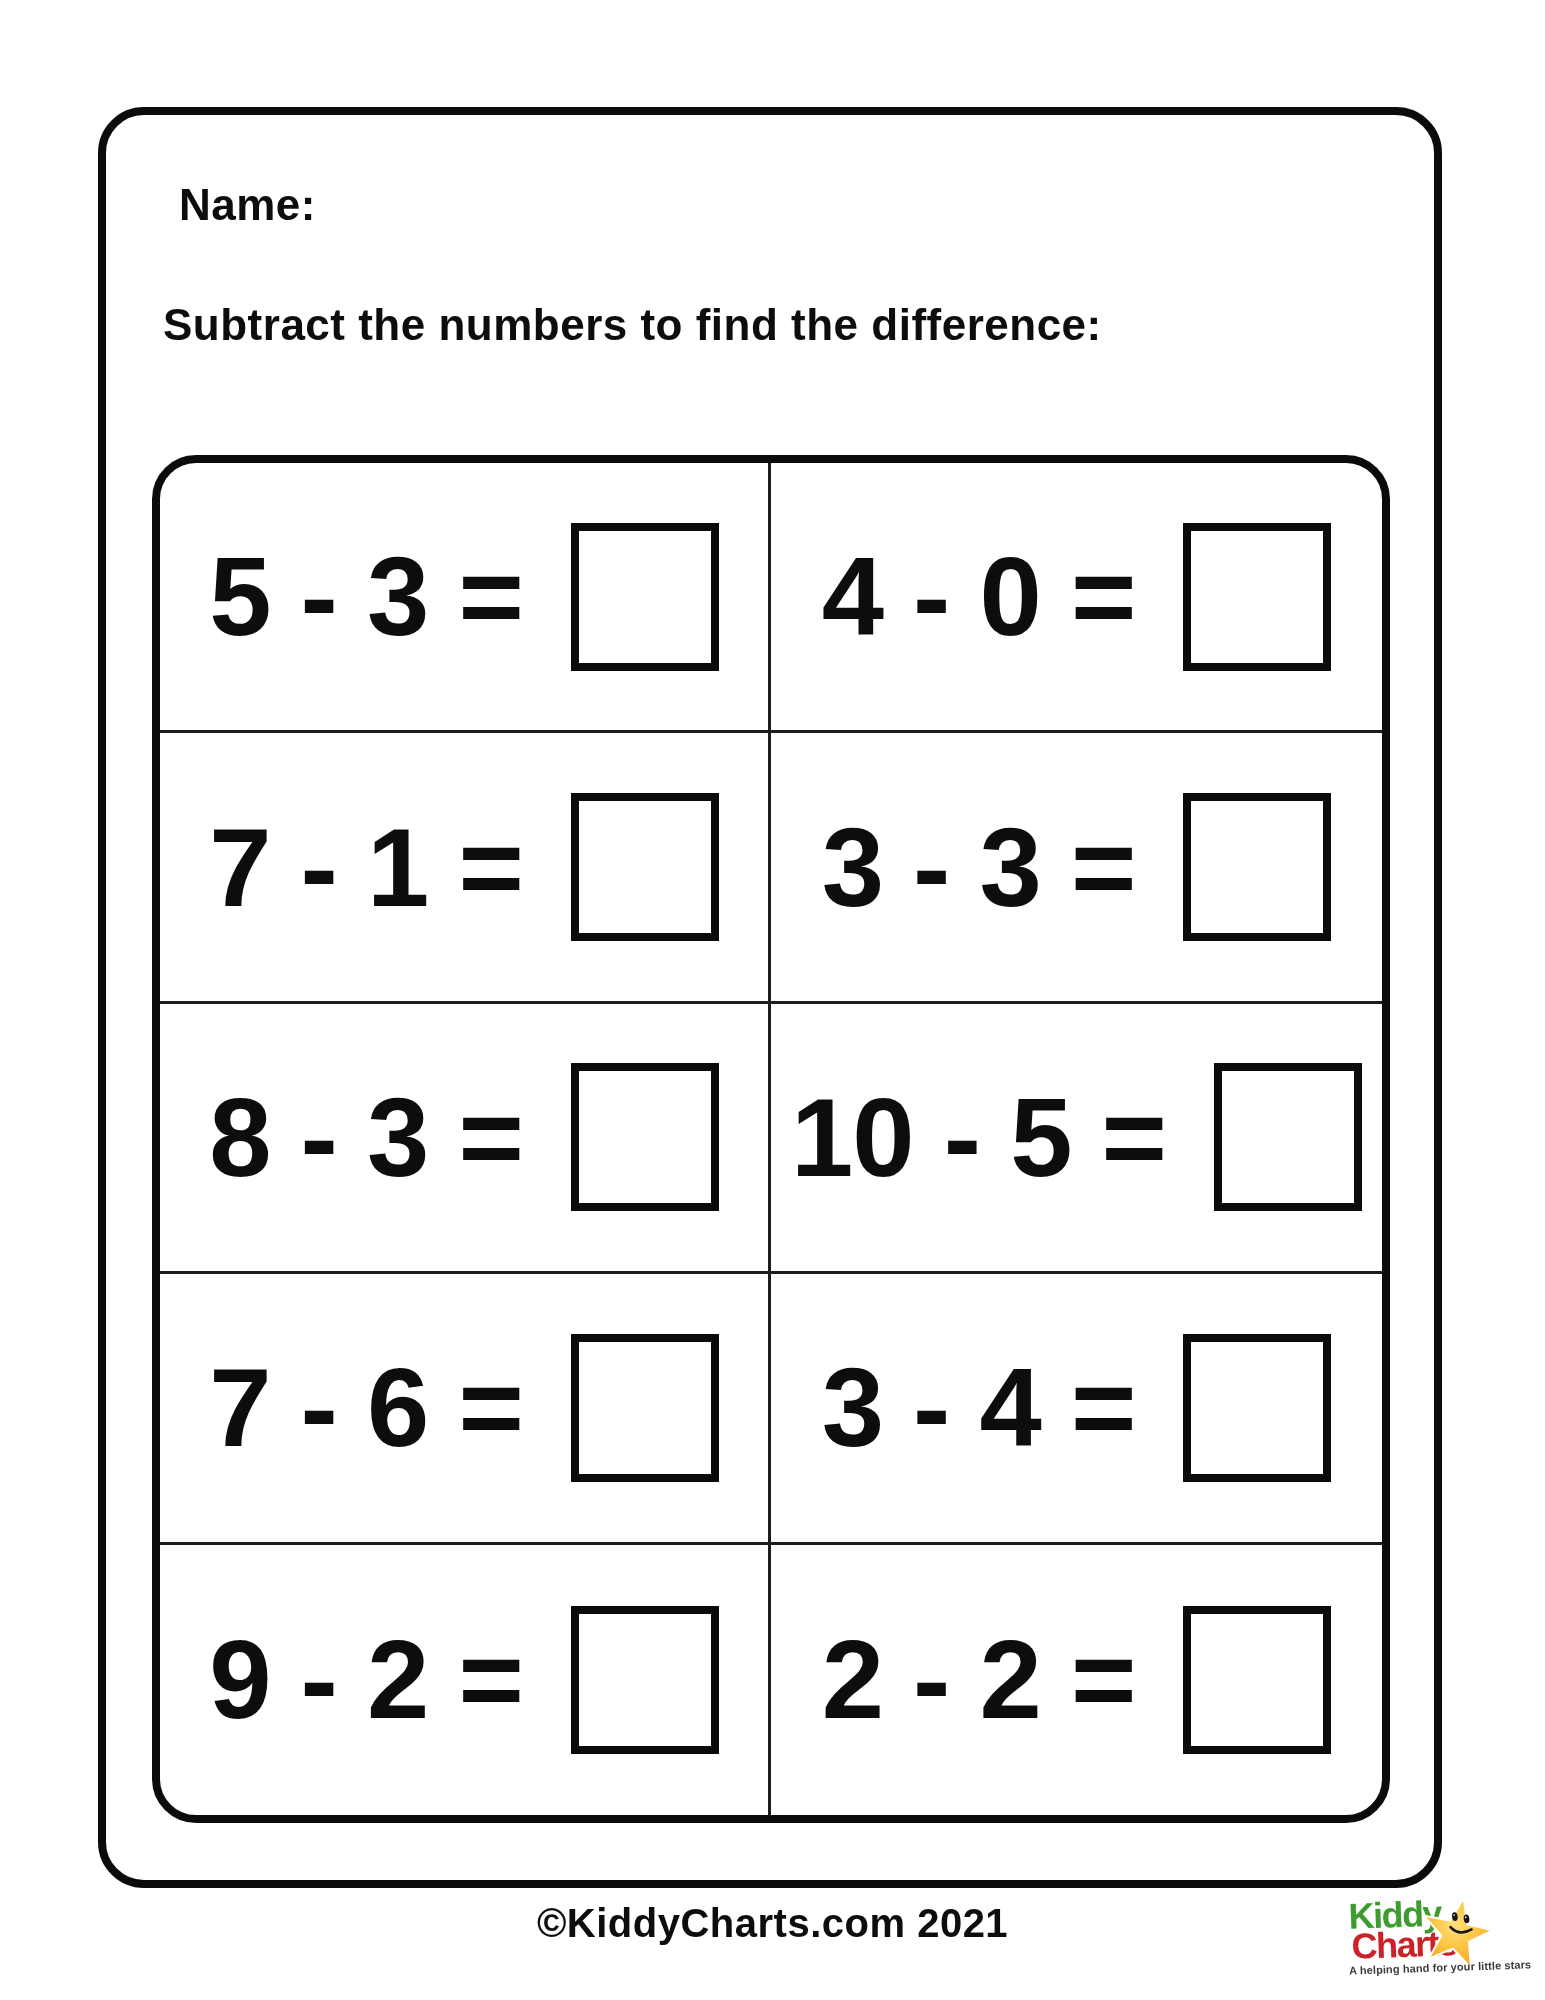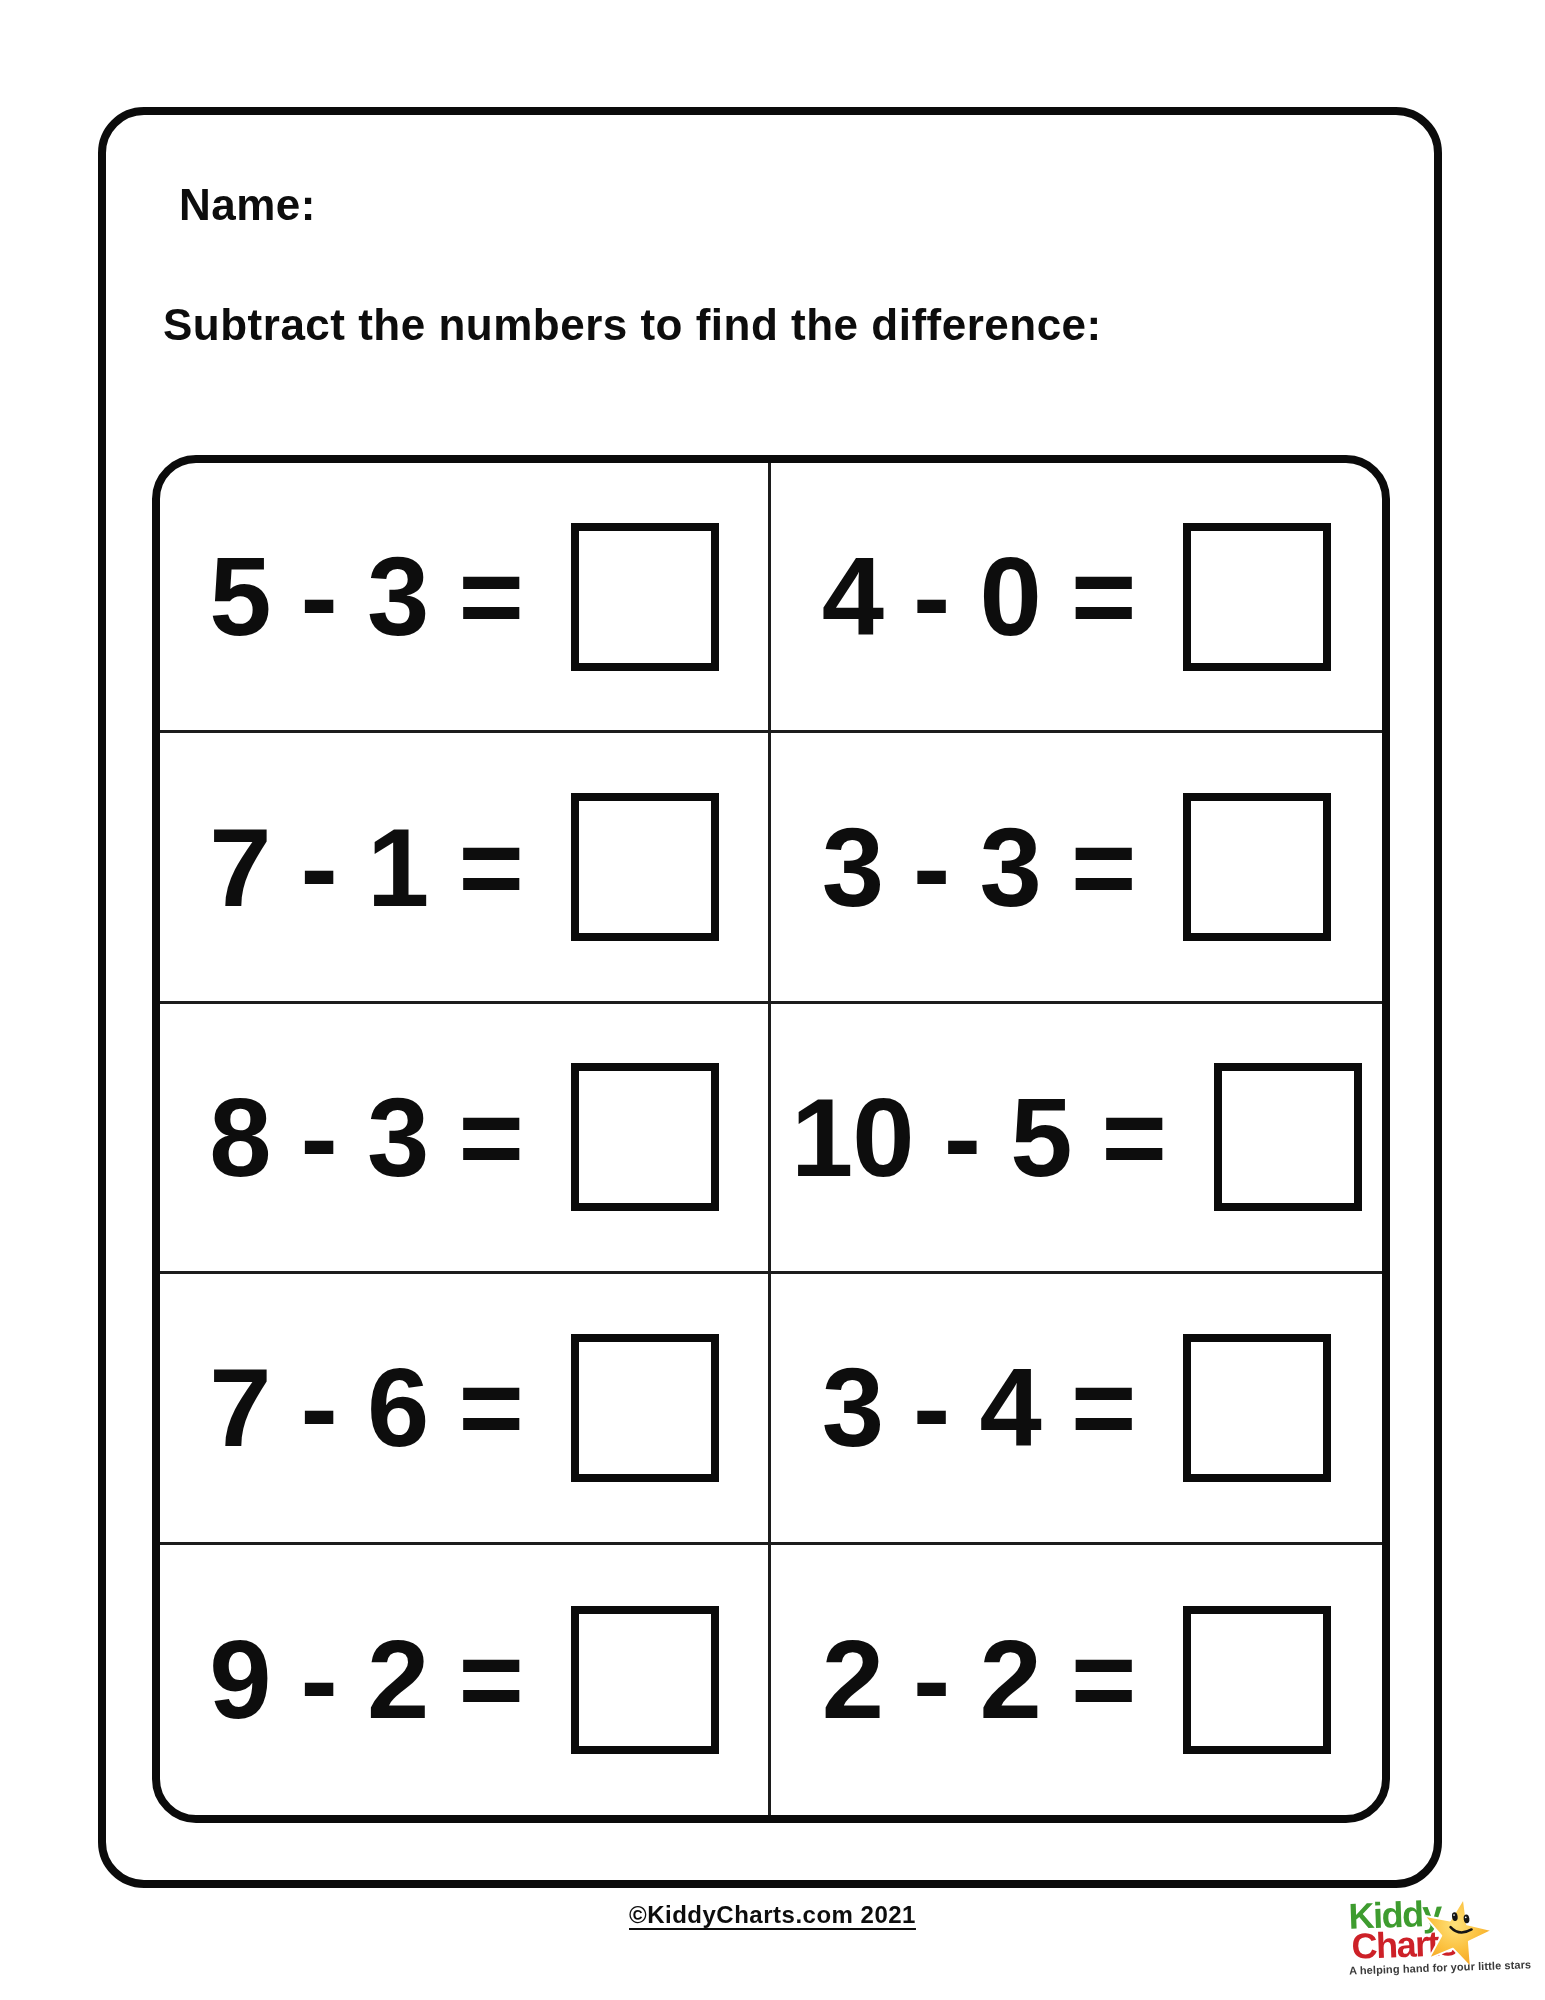--- a/index.html
+++ b/index.html
@@ -73,23 +73,22 @@
     background: #ffffff;
     flex: 0 0 auto;
   }
   .footer {
     position: absolute;
     left: 0; top: 1901px;
     width: 100%;
     text-align: center;
   }
   .footer span {
-    font-size: 24px;
-    font-weight: 700;
-    text-decoration: underline;
+    font-size: 40px;
+    font-weight: 700;
     text-underline-offset: 5px;
     letter-spacing: 0.5px;
   }
   .logo {
     position: absolute;
     right: 36px; bottom: 14px;
     width: 160px; height: 86px;
   }
   .logo-words {
     position: absolute;

